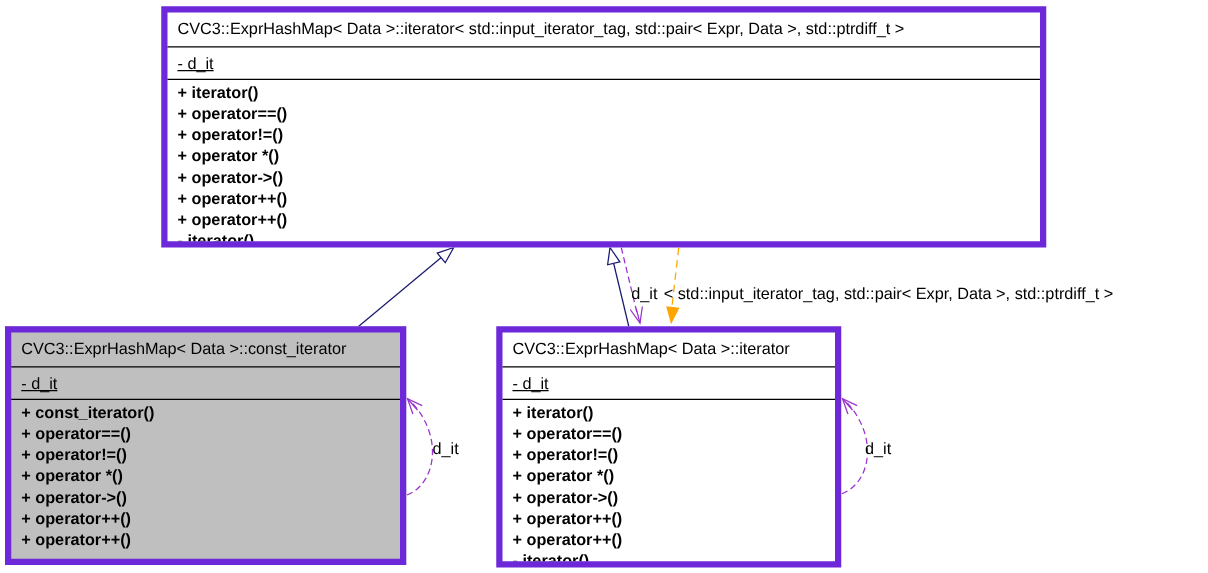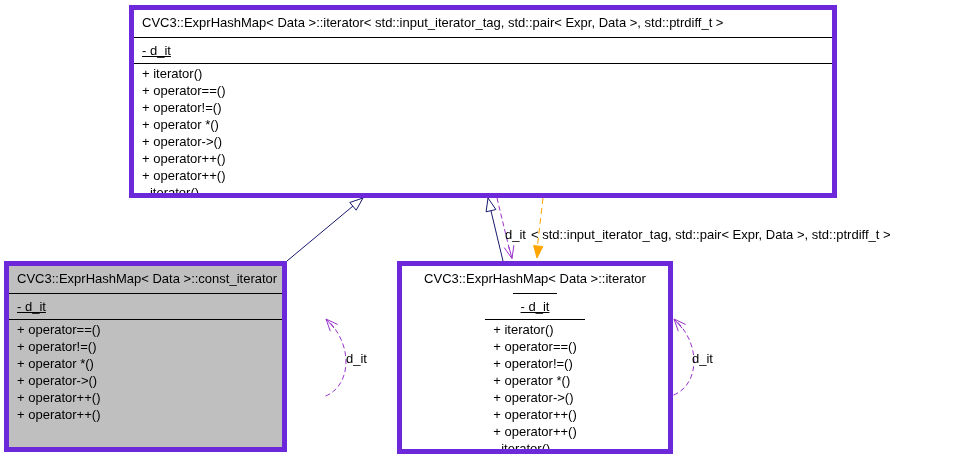--- a/index.html
+++ b/index.html
@@ -15,24 +15,24 @@
     position:absolute;
     box-sizing:border-box;
     border:5px solid #6d28d9;
     background:#ffffff;
     display:flex;flex-direction:column;
   }
   .uml-box.highlight{background:#bfbfbf;}
   .compartment{box-sizing:border-box;white-space:nowrap;}
   .c-title{height:27px;line-height:26px;padding:0 8px;}
   .c-attrs{height:26px;line-height:25px;padding:0 8px;border-top:1px solid #000000;text-decoration:underline;}
-  .c-methods{flex:1;border-top:1px solid #000000;padding:1px 8px;line-height:17px;overflow:hidden;}
+  .c-methods{flex:1;border-top:1px solid #000000;padding:1px 8px;line-height:17px;overflow:hidden;font-weight:bold;}
   #box-top{left:129px;top:5px;width:708px;height:193px;}
-  #box-const{left:4px;top:261px;width:283px;height:191px;}
-  #box-iter{left:397px;top:261px;width:276px;height:193px;align-items:center;}
+  #box-const{left:4px;top:261px;width:321px;height:191px;}
+  #box-iter{left:397px;top:261px;width:276px;height:193px;}
   .edges-svg{position:absolute;left:0;top:0;pointer-events:none;}
   .edge-label{position:absolute;white-space:nowrap;line-height:15px;text-align:right;}
   #label-center{left:505px;top:227px;}
   #label-center .gap{display:inline-block;width:5px;}
   #label-dit-left{left:346px;top:351px;}
   #label-dit-right{left:692px;top:351px;}
 </style>
 </head>
 <body>
 
@@ -90,20 +90,21 @@
       <div>- iterator()</div>
     </div>
   </div>
 
   <div class="uml-box highlight" id="box-const">
     <div class="compartment c-title">CVC3::ExprHashMap&lt; Data &gt;::const_iterator</div>
     <div class="compartment c-attrs">
       <div>- d_it</div>
     </div>
     <div class="compartment c-methods">
+      <div>+ const_iterator()</div>
       <div>+ operator==()</div>
       <div>+ operator!=()</div>
       <div>+ operator *()</div>
       <div>+ operator-&gt;()</div>
       <div>+ operator++()</div>
       <div>+ operator++()</div>
     </div>
   </div>
 
   <div class="uml-box" id="box-iter">

